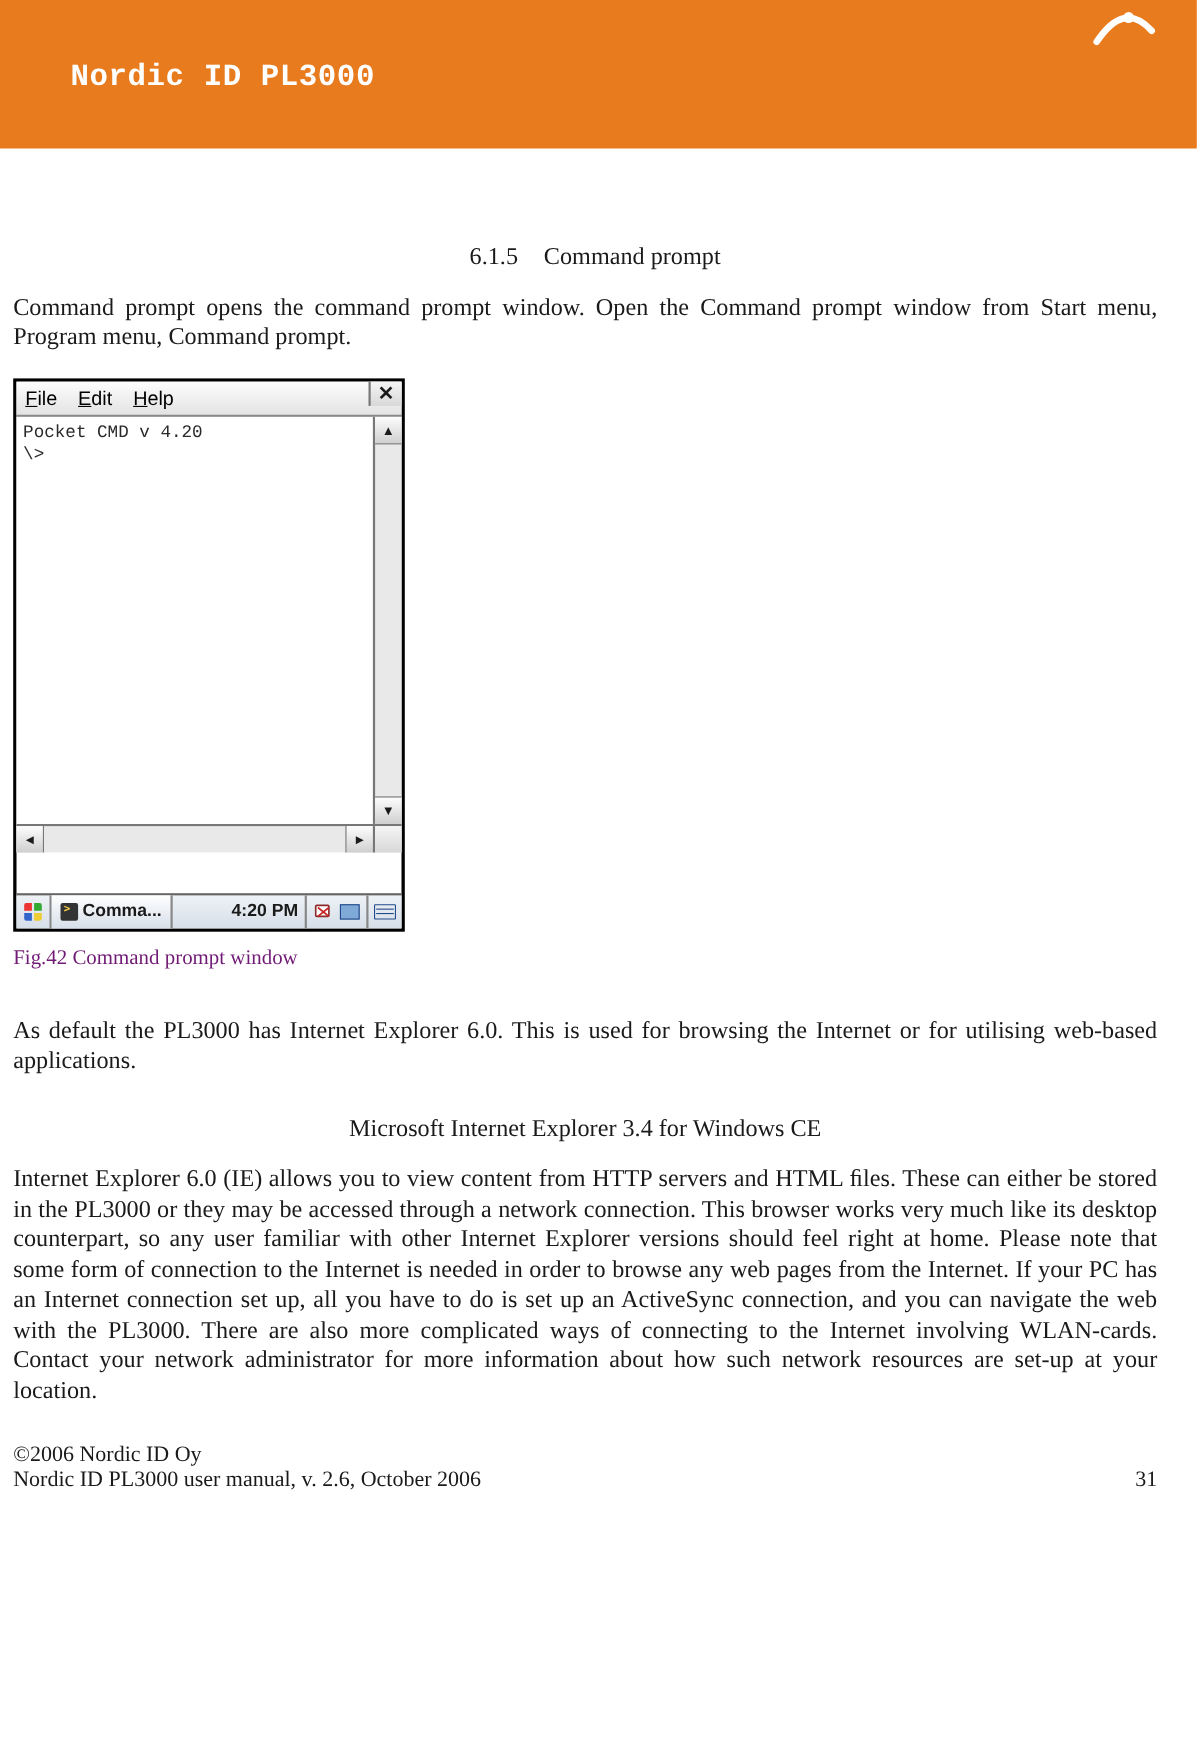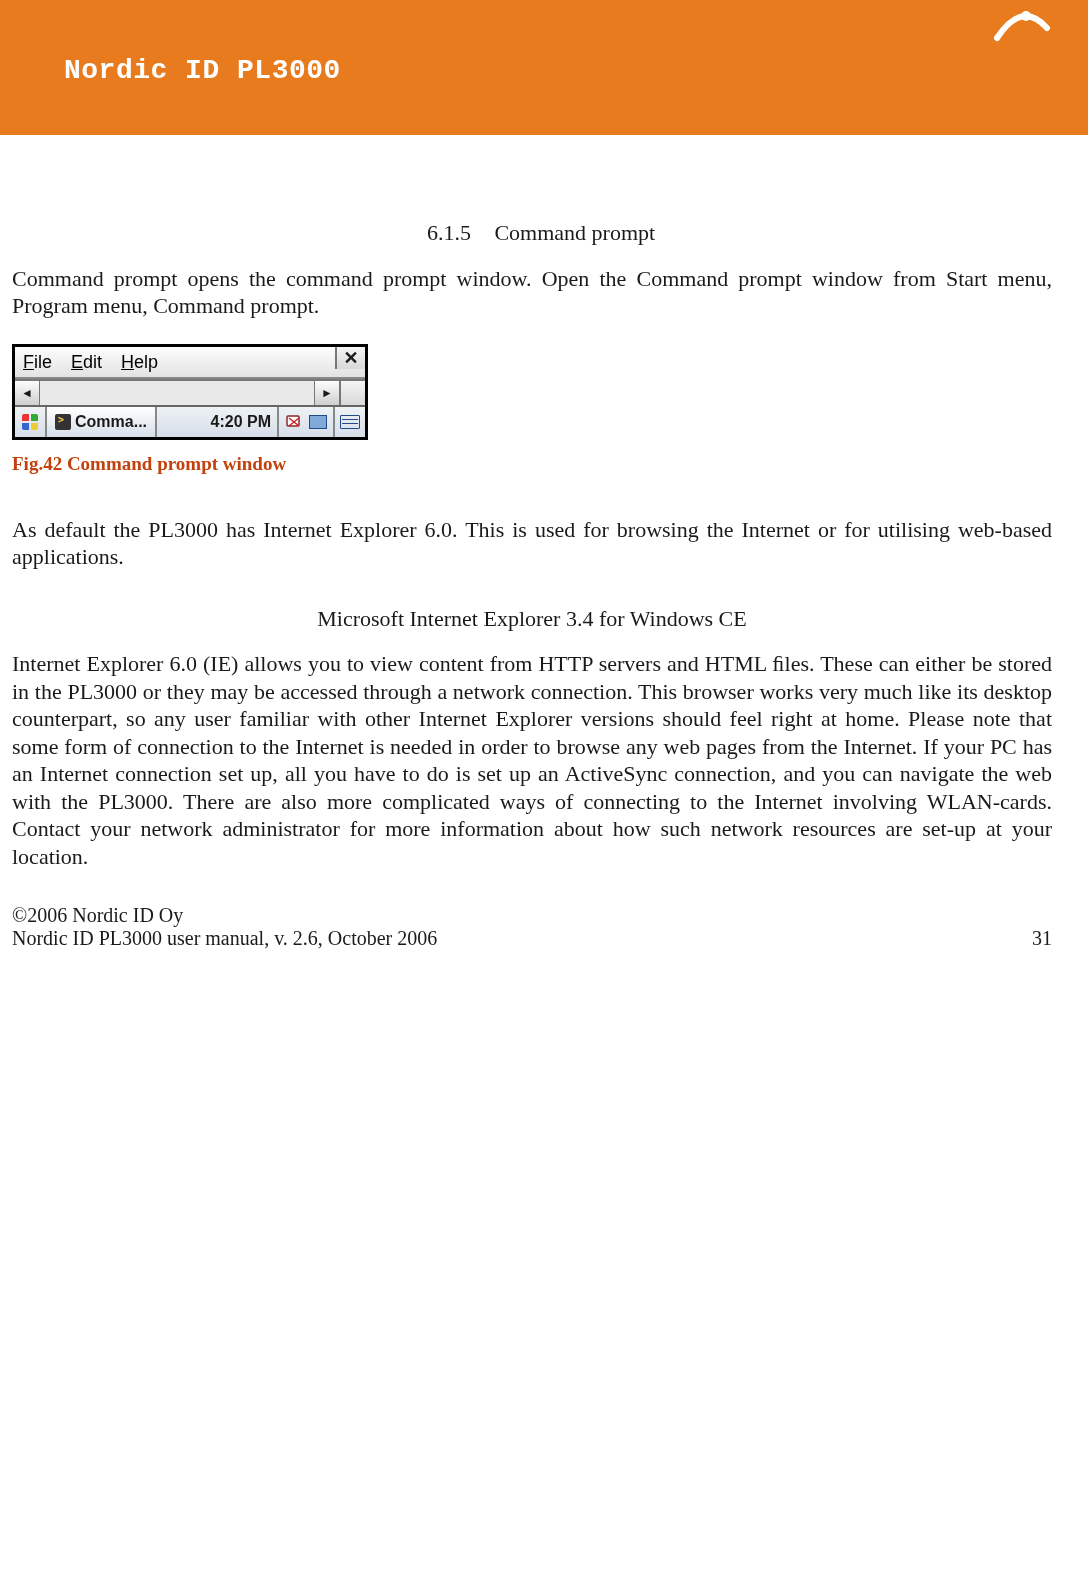--- a/index.html
+++ b/index.html
@@ -58,23 +58,22 @@
   .section-num {
     display: inline-block;
     width: 80px;
   }
   .para {
     text-align: justify;
     margin: 18px 0 24px 0;
   }
   .caption {
     font-size: 19px;
-    color: #c2410c;
+    color: #701a75;
     margin: 12px 0 40px 0;
-    font-weight: bold;
   }
   .subhead {
     margin: 24px 0 18px 0;
     text-align: center;
   }
   .footer {
     position: relative;
     margin-top: 34px;
     padding: 0 36px 20px 12px;
     font-size: 20px;
@@ -164,20 +163,21 @@
     width:24px;
     background:linear-gradient(#f5f5f5,#d8d8d8);
   }
   .ce-taskbar {
     height: 30px;
     display:flex;
     align-items:stretch;
     background: linear-gradient(#eef2f6,#d6dee8);
     border-top: 2px solid #666;
     font-size: 16px;
+    margin-top: 37px;
   }
   .tb-start {
     width: 30px;
     display:flex;align-items:center;justify-content:center;
     border-right:2px solid #888;
   }
   .flag {
     width:16px;height:16px;position:relative;
   }
   .flag span{position:absolute;width:7px;height:7px;}
@@ -252,20 +252,35 @@
     <div class="para">Command prompt opens the command prompt window. Open the Command prompt window from Start menu, Program menu, Command prompt.</div>
 
     <div class="ce-window">
       <div class="ce-menubar">
         <div class="ce-menu-item"><u>F</u><span></span><span>ile</span></div>
         <div class="ce-menu-item"><u>E</u><span>dit</span></div>
         <div class="ce-menu-item"><u>H</u><span>elp</span></div>
         <div class="spacer"></div>
         <div class="ce-close">
           <span>✕</span>
+        </div>
+      </div>
+      <div class="ce-body">
+        <div class="ce-console">
+          <div>Pocket CMD v 4.20</div>
+          <div>\&gt;</div>
+        </div>
+        <div class="ce-vscroll">
+          <div class="sb-btn">
+              <span>▲</span>
+            </div>
+          <div class="sb-track"></div>
+          <div class="sb-btn bottom">
+              <span>▼</span>
+            </div>
         </div>
       </div>
       <div class="ce-hscroll">
         <div class="sb-hbtn">
             <span>◄</span>
           </div>
         <div class="sb-htrack"></div>
         <div class="sb-hbtn right">
             <span>►</span>
           </div>

